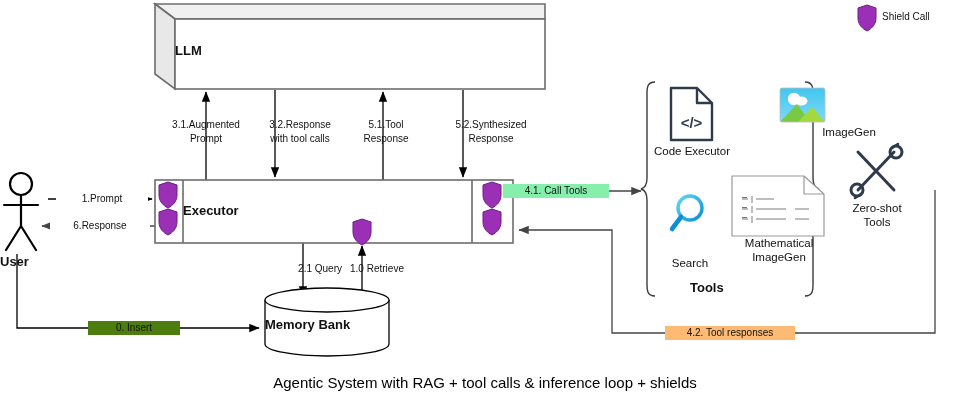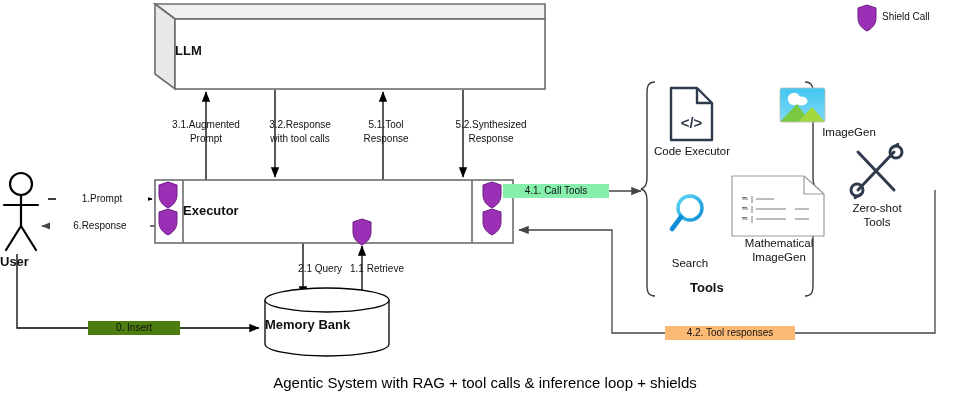--- a/index.html
+++ b/index.html
@@ -157,21 +157,21 @@
 <div class="abs tool-cap" style="left:723px;top:237px;width:112px;">Mathematical</div>
 <div class="abs tool-cap" style="left:723px;top:251px;width:112px;">ImageGen</div>
 <div class="abs tool-cap" style="left:653px;top:257px;width:74px;">Search</div>
 <div class="abs tool-cap" style="left:838px;top:202px;width:78px;">Zero-shot</div>
 <div class="abs tool-cap" style="left:838px;top:216px;width:78px;">Tools</div>
 
 <div class="abs conn" style="left:56px;top:192px;width:92px;background:#fff;">1.Prompt</div>
 <div class="abs conn" style="left:50px;top:219px;width:100px;background:#fff;">6.Response</div>
 <div class="abs conn" style="left:88px;top:321px;width:92px;background:#4d7c0f;">0. Insert</div>
 <div class="abs conn" style="left:266px;top:262px;width:76px;text-align:right;">2.1 Query</div>
-<div class="abs conn" style="left:333px;top:262px;width:88px;">1.1 Retrieve</div>
+<div class="abs conn" style="left:333px;top:262px;width:88px;">1.0 Retrieve</div>
 
 <div class="abs conn" style="left:142px;top:118px;width:128px;">3.1.Augmented</div>
 <div class="abs conn" style="left:142px;top:132px;width:128px;">Prompt</div>
 
 <div class="abs conn" style="left:236px;top:118px;width:128px;">3.2.Response</div>
 <div class="abs conn" style="left:236px;top:132px;width:128px;">with tool calls</div>
 
 <div class="abs conn" style="left:335px;top:118px;width:102px;">5.1.Tool</div>
 <div class="abs conn" style="left:335px;top:132px;width:102px;">Response</div>
 

